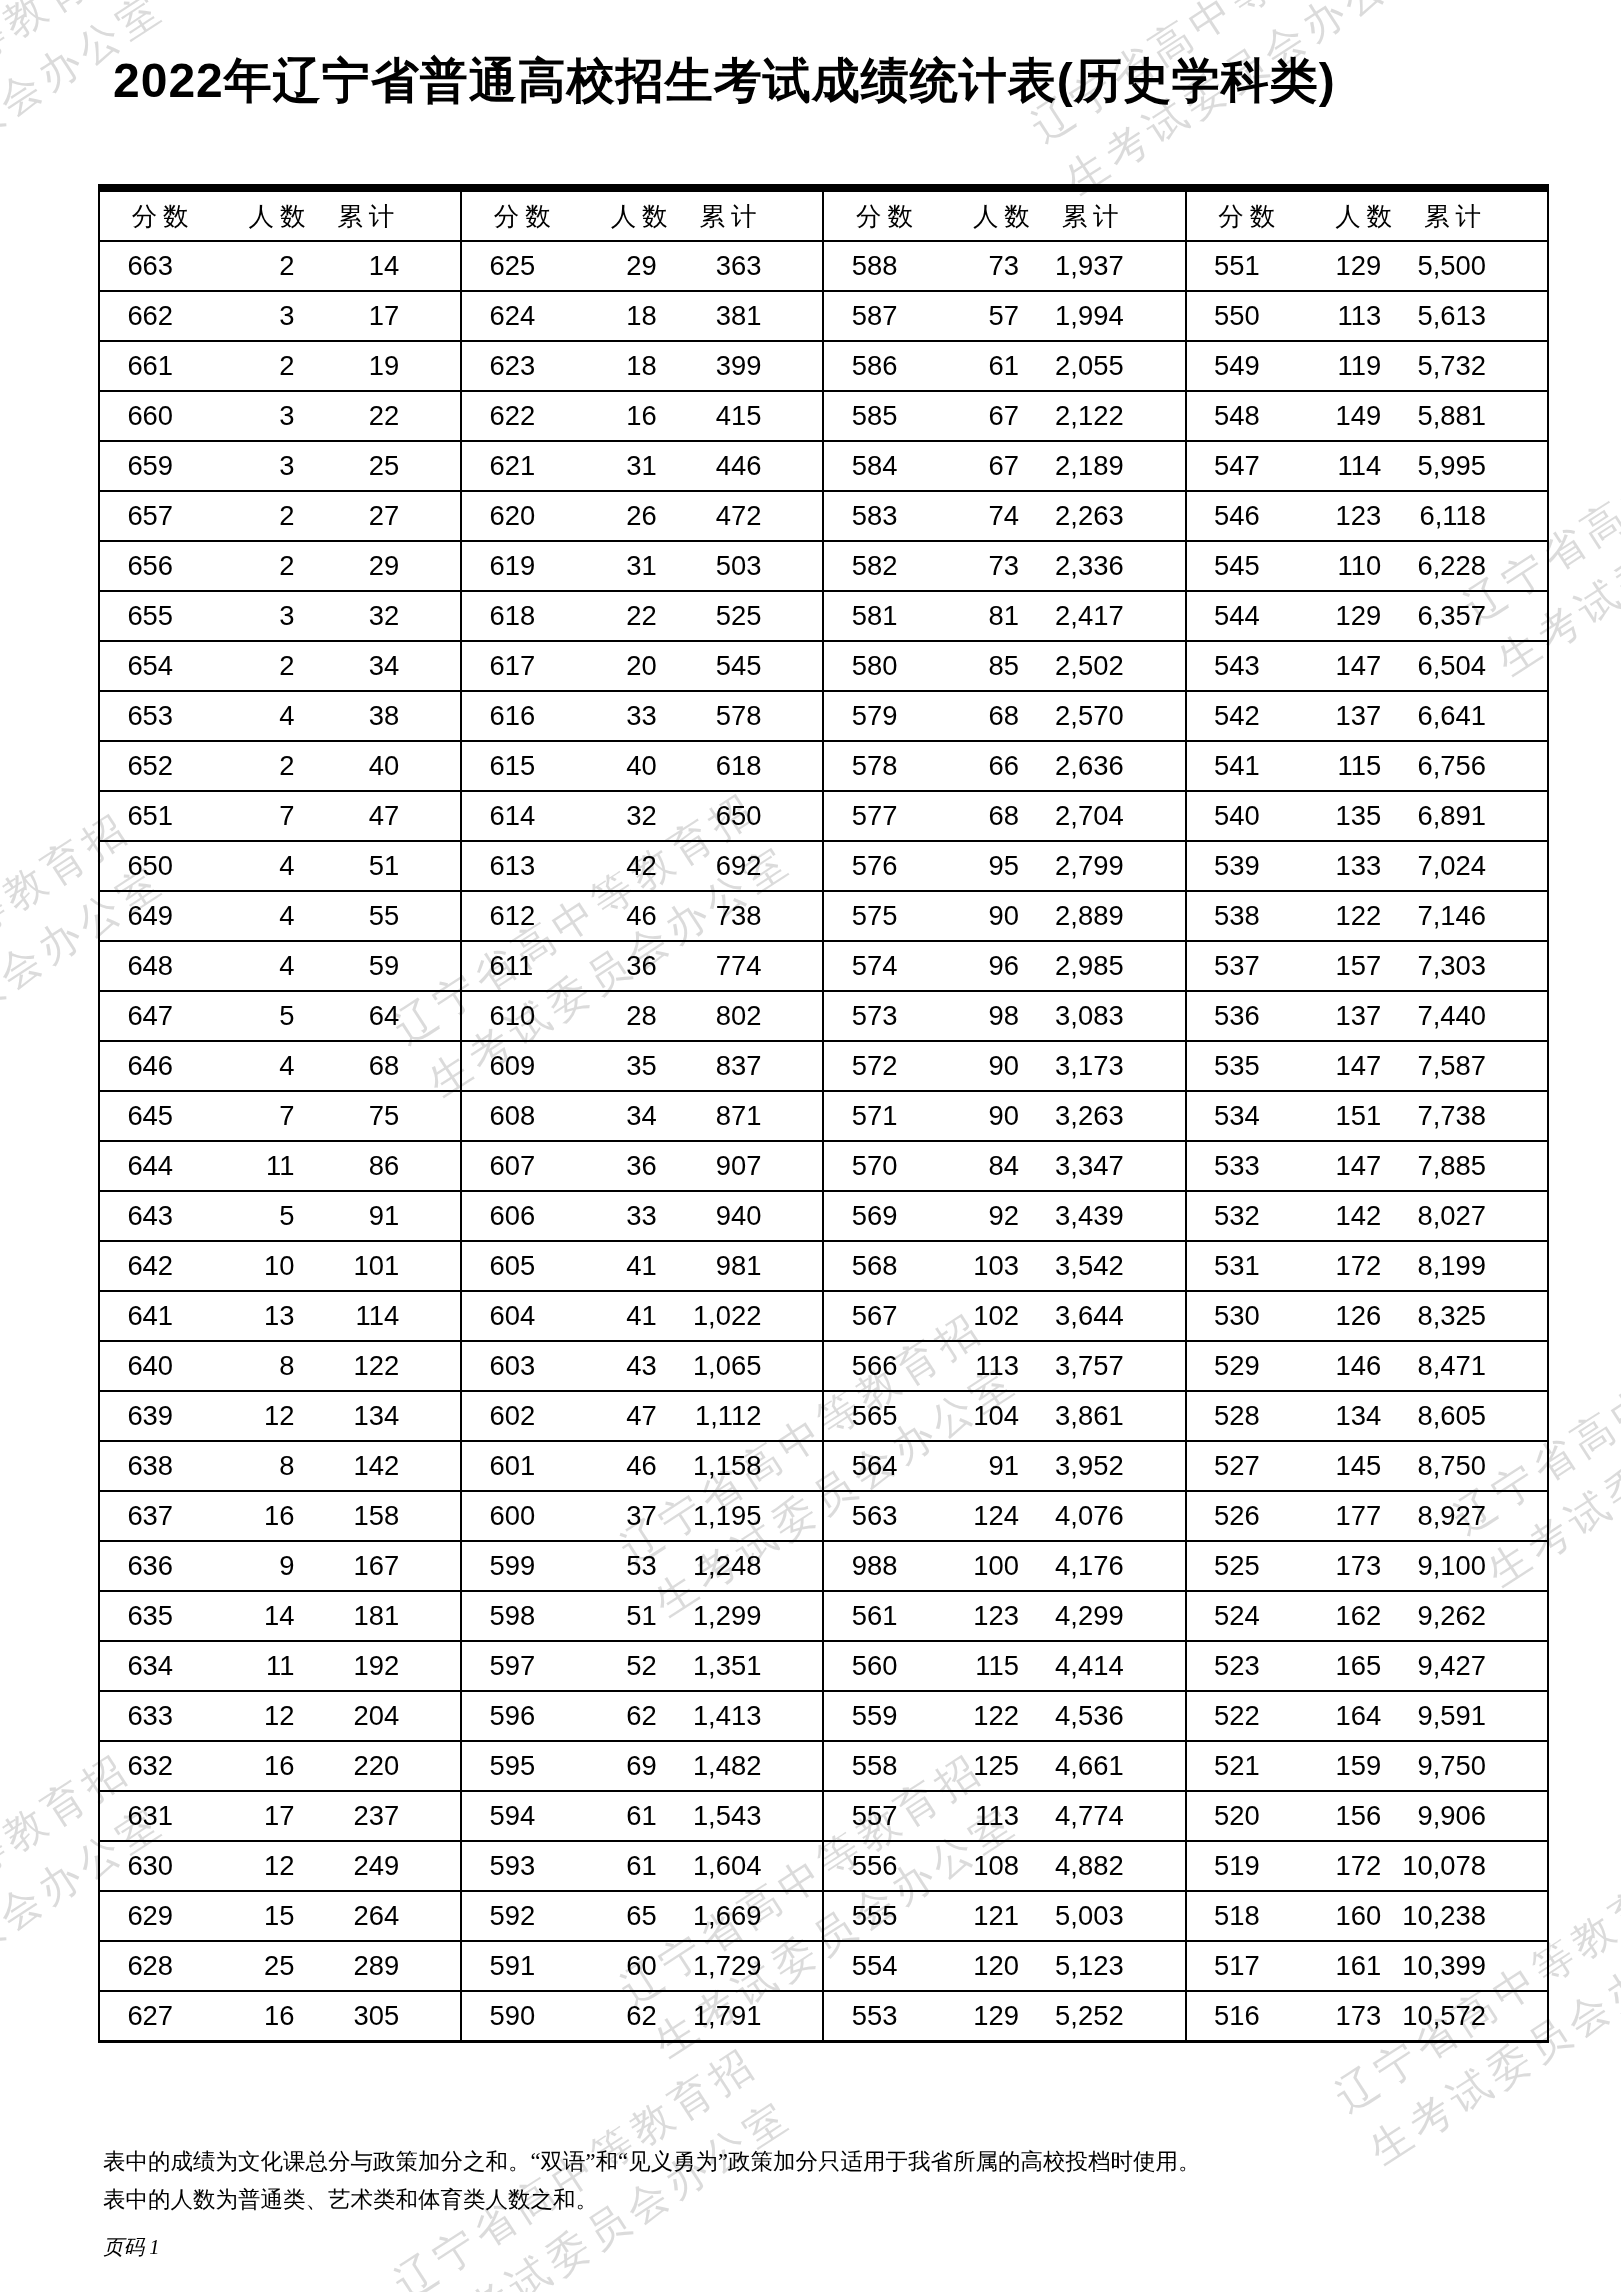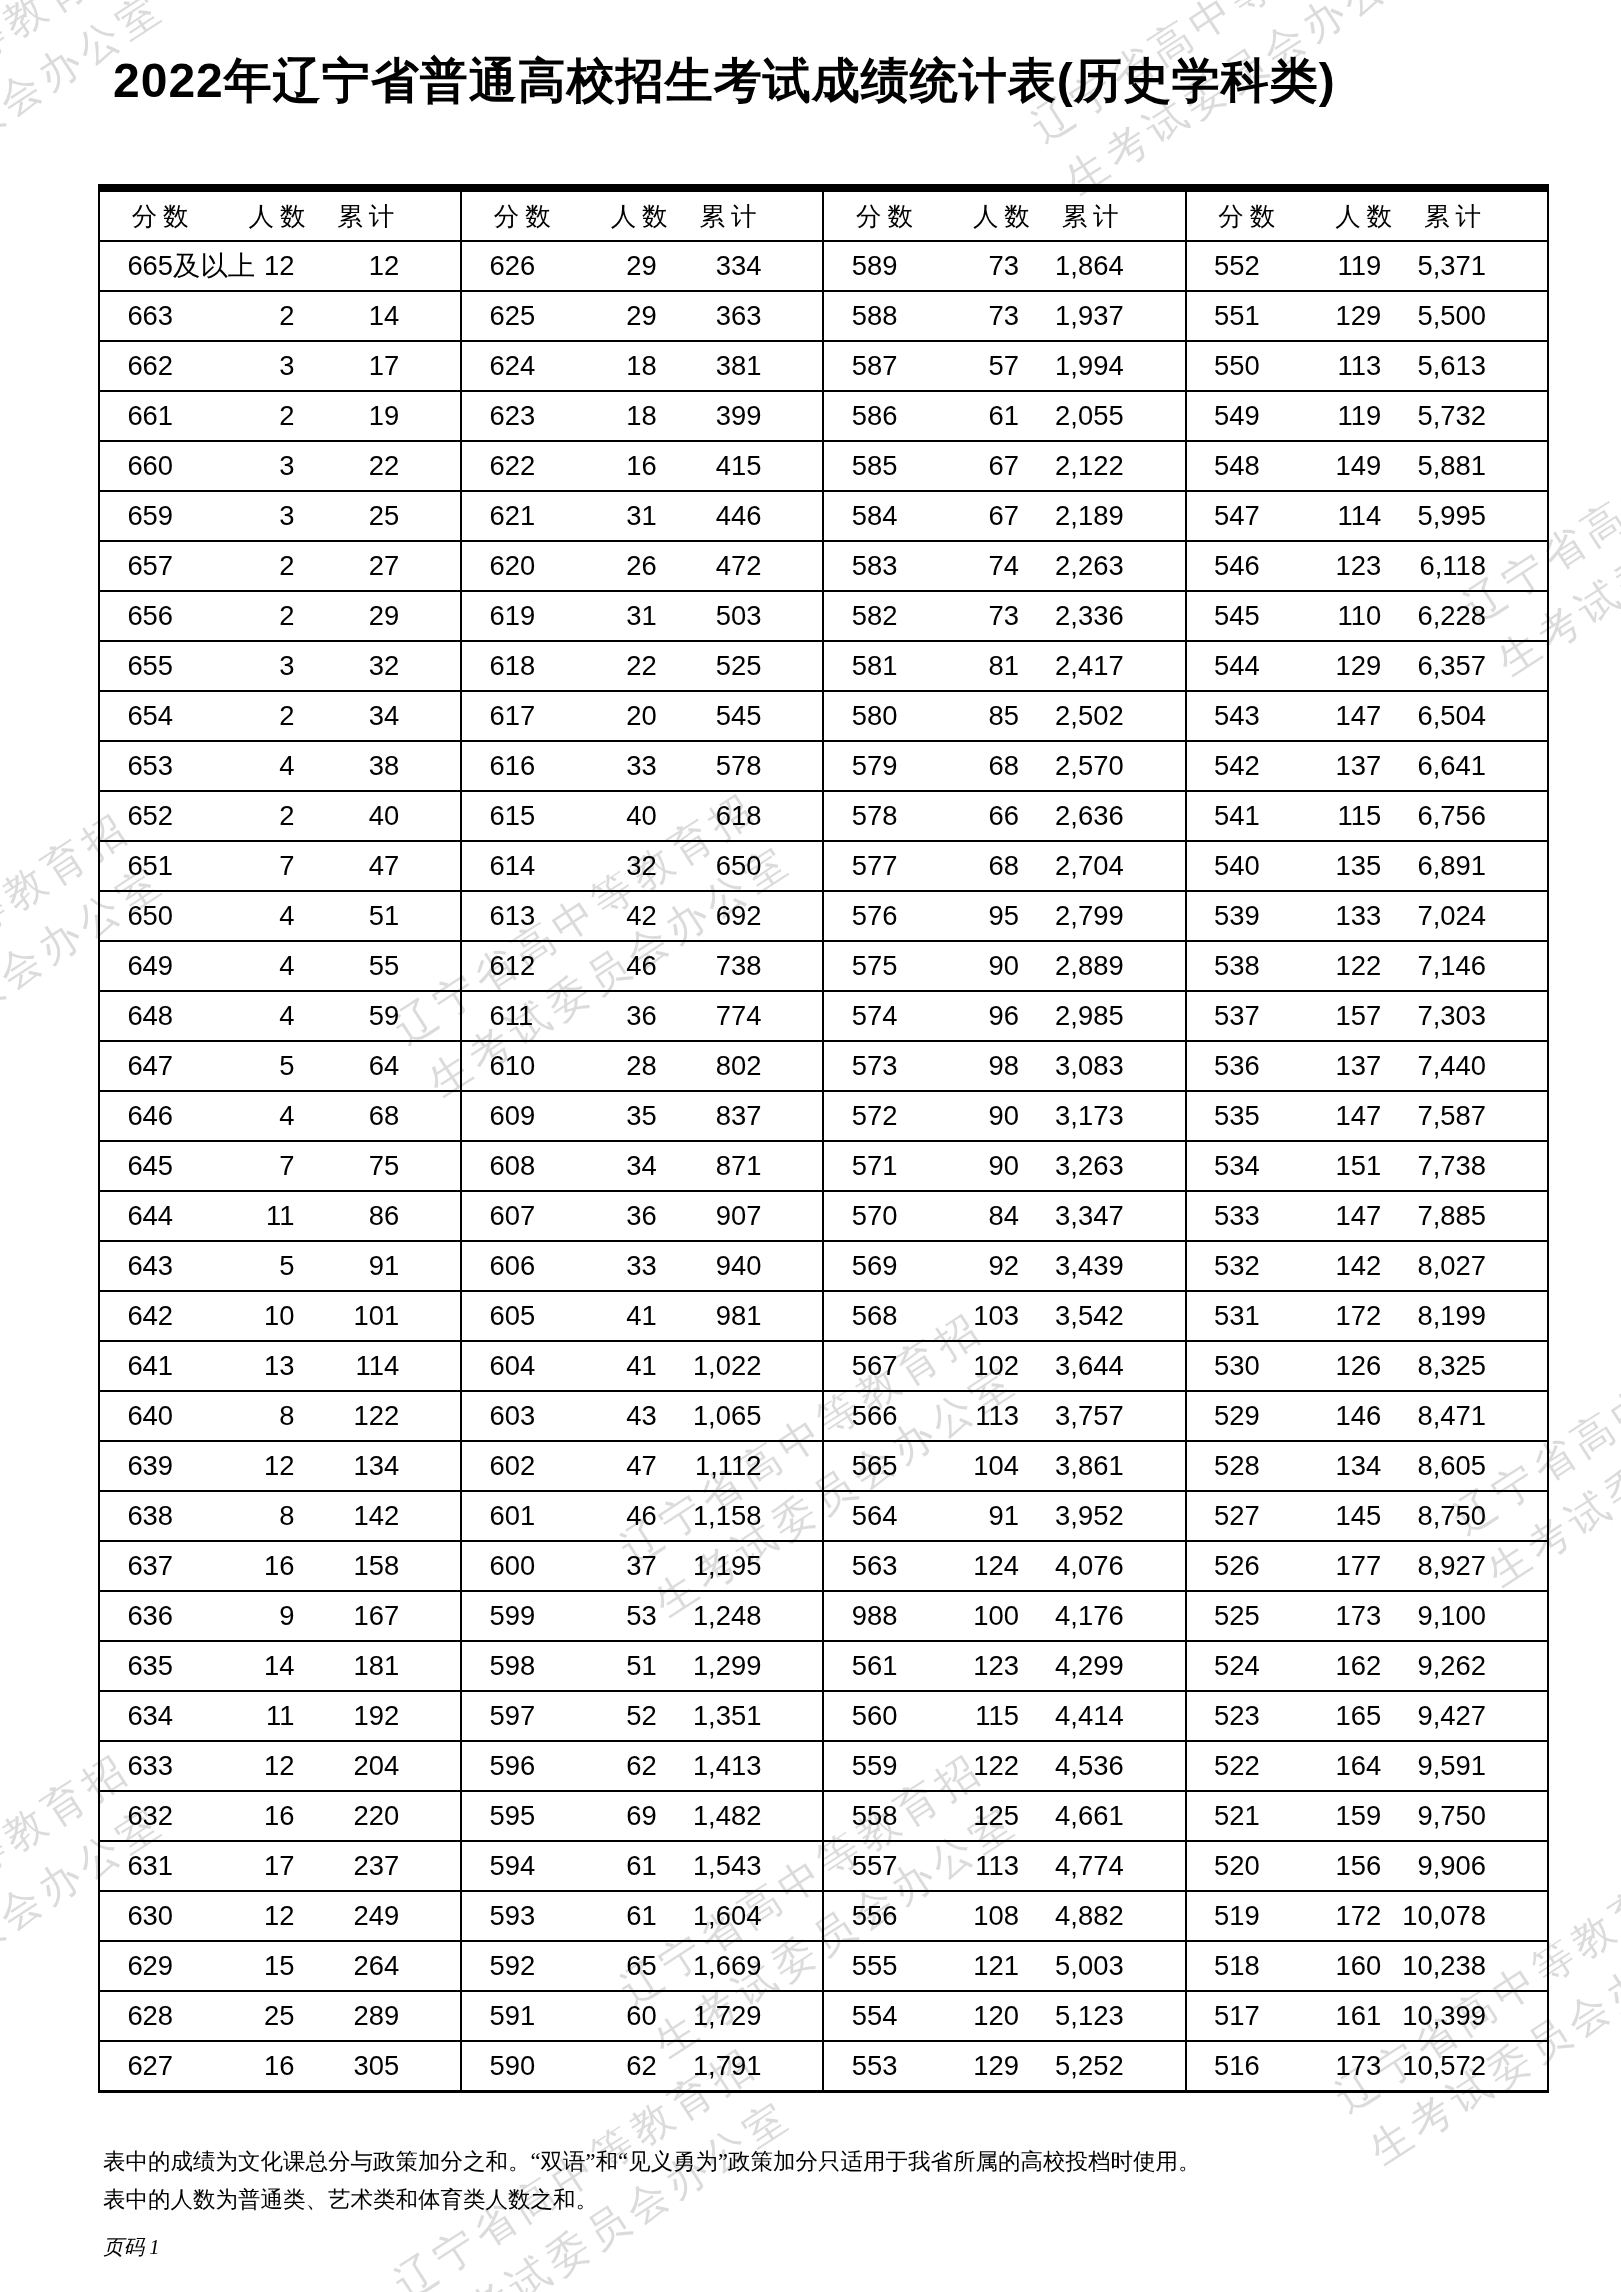--- a/index.html
+++ b/index.html
@@ -112,34 +112,20 @@
         <th class="h-score gs">分数</th>
         <th class="h-count">人数</th>
         <th class="h-cum">累计</th>
         <th class="h-score gs">分数</th>
         <th class="h-count">人数</th>
         <th class="h-cum">累计</th>
       </tr>
     </thead>
     <tbody id="tbody">
         <tr>
-          <td class="score">665及以上</td>
-          <td class="count">12</td>
-          <td class="cum">12</td>
-          <td class="score gs">626</td>
-          <td class="count">29</td>
-          <td class="cum">334</td>
-          <td class="score gs">589</td>
-          <td class="count">73</td>
-          <td class="cum">1,864</td>
-          <td class="score gs">552</td>
-          <td class="count">119</td>
-          <td class="cum">5,371</td>
-        </tr>
-        <tr>
           <td class="score">663</td>
           <td class="count">2</td>
           <td class="cum">14</td>
           <td class="score gs">625</td>
           <td class="count">29</td>
           <td class="cum">363</td>
           <td class="score gs">588</td>
           <td class="count">73</td>
           <td class="cum">1,937</td>
           <td class="score gs">551</td>

